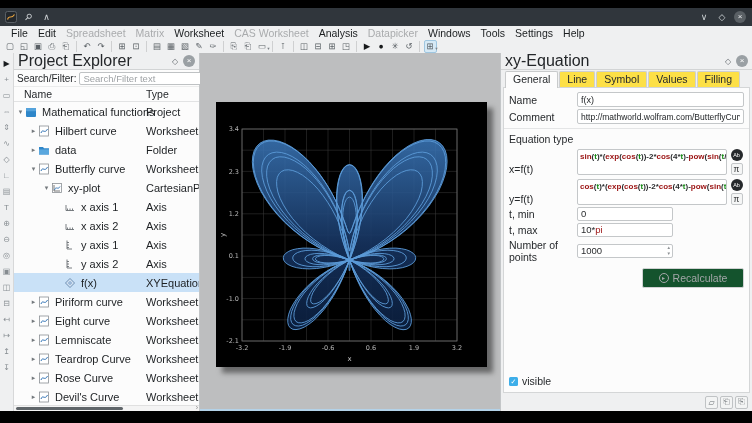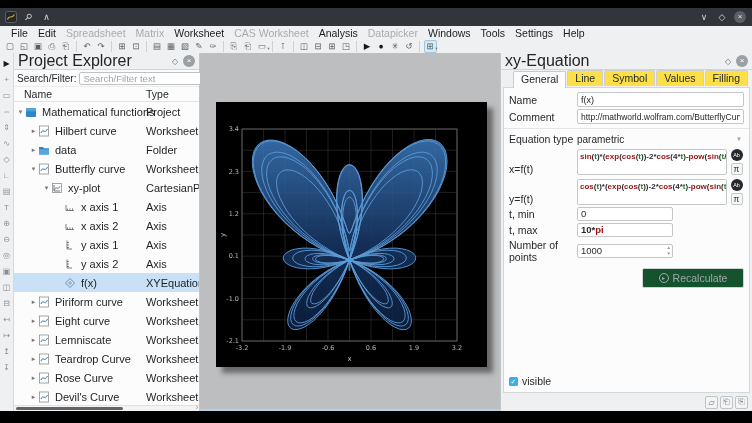--- a/index.html
+++ b/index.html
@@ -63,35 +63,35 @@
 
   
   #canvas-area{left:200px;width:300px;top:45px;bottom:0;background:#bdbebf;border-bottom:2px solid #b3d2e8}
   #worksheet{left:16px;top:49px;width:271px;height:265px;background:#000;box-shadow:6px 6px 5px rgba(35,35,35,.55)}
   #worksheet svg{display:block}
   #plot-svg text{font-family:"DejaVu Sans",sans-serif;font-size:6.5px;fill:#b8b8b8}
   #plot-svg .axt{font-size:7px;fill:#c4c4c4}
 
   
   #eq-dock{left:500px;right:0;top:45px;bottom:0;background:#eff0f1;border-left:1px solid #c3c6c8;display:flex;flex-direction:column}
-  #tabs{height:17px;display:flex;align-items:flex-start;padding-left:12px;flex:none}
+  #tabs{height:17px;display:flex;align-items:center;padding-left:4px;flex:none}
   .tab{font-size:10.5px;padding:1px 7px 2px;border:1px solid #cdcfd0;border-bottom:none;background:#fde047;color:#26292c;border-radius:2px 2px 0 0;margin-right:1px}
   .tab.active{background:#fcfcfc;border-color:#c8cacb;position:relative;top:1px;padding-bottom:3px}
   #eq-content{flex:1;background:#fcfcfc;border:1px solid #d4d6d7;margin:0 2px;display:flex;flex-direction:column;padding-top:3px;overflow:hidden}
   .frow{display:flex;align-items:center;padding:1px 5px;flex:none}
   .flabel{width:68px;font-size:10.5px;color:#26292c;flex:none}
   .finput{flex:1;height:15px;border:1px solid #c4c7c9;border-radius:2px;background:#fff;font-size:9px;padding:0 3px;font-family:"Liberation Sans",sans-serif;color:#1d2023}
   .fsep{height:1px;background:#e4e5e6;margin:3px 0;flex:none}
   .fselect{flex:1;display:flex;align-items:center;font-size:10px;color:#1d2023}
   .fselect .arrow{margin-left:auto;font-size:6px;color:#9b9fa2;padding-right:2px}
   .eqrow{align-items:flex-end;padding-top:3px}
   .eqrow .flabel{padding-top:7px}
   .eqbox{flex:1;height:26px;border:1px solid #c4c7c9;border-radius:2px;background:#fff;font-size:8px;line-height:11px;padding:1px 2px;white-space:nowrap;overflow:hidden;font-weight:bold;color:#2a2c2e}
   .eqbox .fn{color:var(--fn)}.eqbox .vr{color:var(--vr)}
-  .valbox{width:96px;height:14px;border:1px solid #c4c7c9;border-radius:2px;background:#fff;font-size:9.5px;line-height:12px;padding:0 3px;font-weight:bold;color:#2a2c2e;position:relative}
+  .valbox{width:96px;height:14px;border:1px solid #c4c7c9;border-radius:2px;background:#fff;font-size:9.5px;line-height:12px;padding:0 3px;font-weight:normal;color:#2a2c2e;position:relative}
   .valbox .fn{color:var(--fn)}
   .valbox.plain{font-weight:normal}
   .spin{position:absolute;right:1px;top:0;font-size:4.5px;color:#8d9194;line-height:6px;text-align:center}
   .eqside{width:15px;flex:none;margin-left:2px;display:flex;flex-direction:column;gap:2px;align-items:center}
   .fnbtn{width:12px;height:12px;border-radius:50%;background:#26292c;color:#fff;font-size:5.5px;display:flex;align-items:center;justify-content:center}
   .pibtn{width:12px;height:12px;border:1px solid #c4c7c9;border-radius:2px;background:#f5f6f6;color:#2a2c2e;font-size:8.5px;display:flex;align-items:center;justify-content:center}
   #recalc-row{justify-content:flex-end;padding-top:4px}
   #recalc-btn{width:102px;height:20px;border:1px solid #d0d2d3;border-radius:2px;background:#14532d;color:#a3a6a8;font-size:10.5px;display:flex;align-items:center;justify-content:center;gap:4px}
   #recalc-btn .ric{width:10px;height:10px;border:1px solid #a3a6a8;border-radius:50%;font-size:6px;line-height:9px;text-align:center}
   #vspacer{flex:1}
@@ -471,24 +471,20 @@
         <span class="flabel">Name</span>
         <input class="finput" value="f(x)" style="">
       </div>
       <div class="frow">
         <span class="flabel">Comment</span>
         <input class="finput" style="font-size: 8.5px;" value="http://mathworld.wolfram.com/ButterflyCurve.html">
       </div>
       <div class="fsep"></div>
       <div class="frow">
         <span class="flabel">Equation type</span>
-        <span class="fselect">
-          <span>parametric</span>
-          <span class="arrow">▼</span>
-        </span>
       </div>
 
       <div class="frow eqrow">
         <span class="flabel">x=f(t)</span>
         <div class="eqbox"><span class="fn">sin</span>(<span class="vr">t</span>)*(<span class="fn">exp</span>(<span class="fn">cos</span>(<span class="vr">t</span>))-2*<span class="fn">cos</span>(4*<span class="vr">t</span>)-<span class="fn">pow</span>(<span class="fn">sin</span>(<span class="vr">t</span>/12), 5))</div>
         <span class="eqside">
           <span class="fnbtn">Ab</span>
           <span class="pibtn">π</span>
         </span>
       </div>

